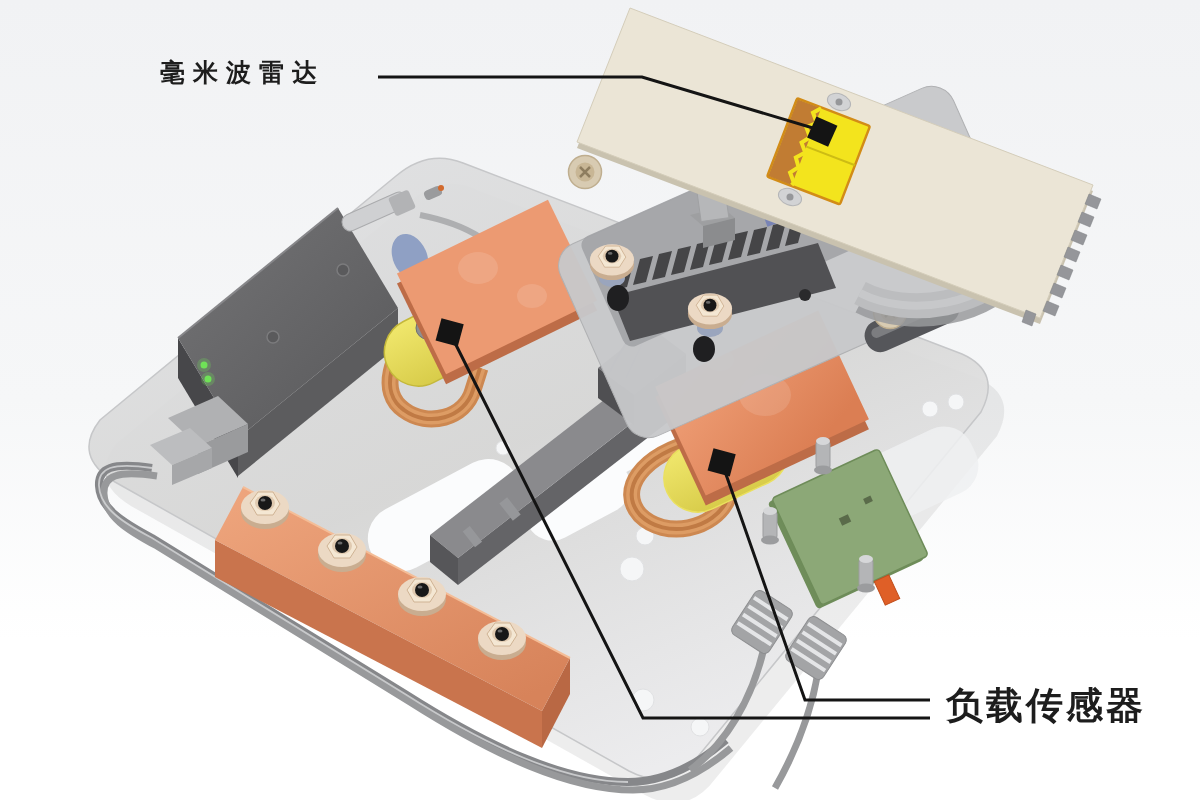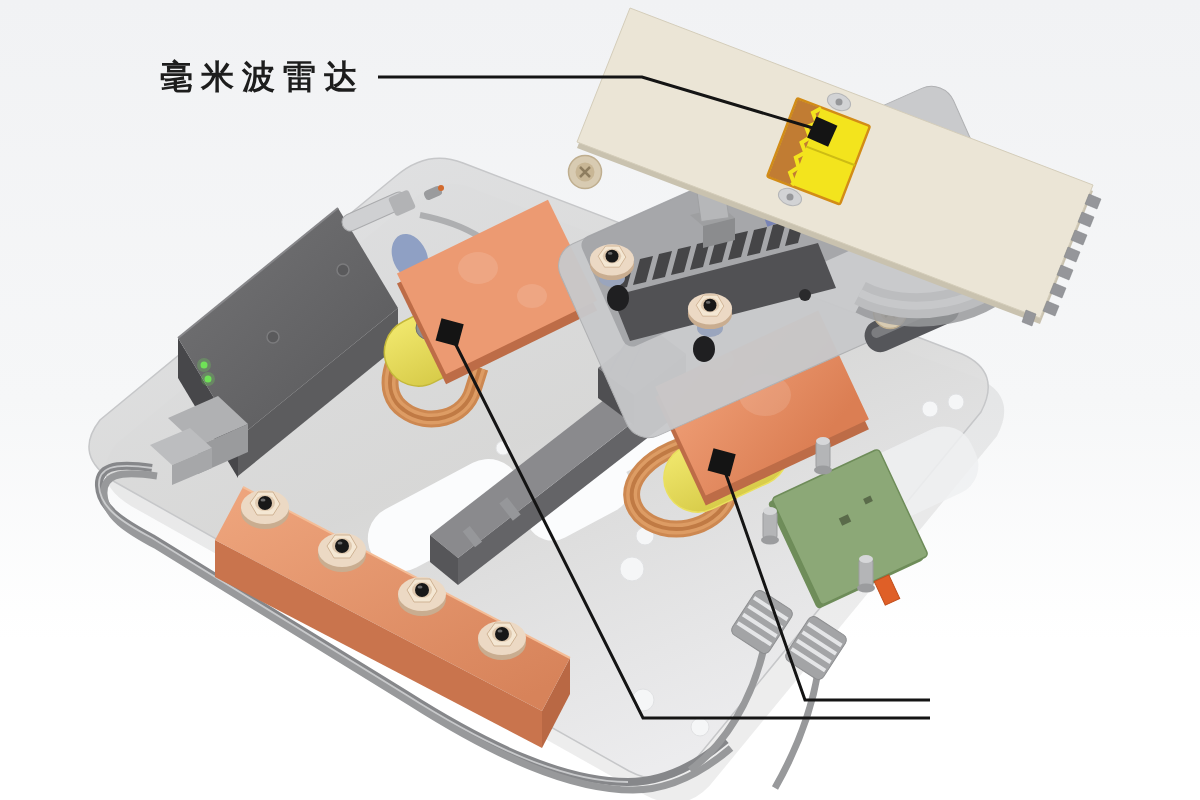--- a/index.html
+++ b/index.html
@@ -1,20 +1,20 @@
 <!DOCTYPE html>
 <html><head>
 <meta charset="utf-8">
 <style>
   html,body{margin:0;padding:0;background:#fff;}
   .stage{position:relative;width:1200px;height:800px;overflow:hidden;
          font-family:"DejaVu Sans","Liberation Sans",sans-serif;}
   .stage svg{position:absolute;left:0;top:0;}
   .callout-label{position:absolute;font-weight:700;color:#1d1d1d;line-height:1;white-space:nowrap;}
-  .label-radar{left:160px;top:60px;font-size:33px;letter-spacing:8px;}
+  .label-radar{left:160px;top:60px;font-size:25px;letter-spacing:8px;}
   .label-load{left:946px;top:687px;font-size:37px;letter-spacing:3px;}
 </style>
 </head>
 <body>
 
 <div class="stage">
 <svg width="1200" height="800" viewBox="0 0 1200 800">
   <defs>
     <linearGradient id="bgGrad" x1="0" y1="0" x2="0" y2="1">
       <stop offset="0" stop-color="#f1f2f4"></stop>
@@ -305,13 +305,14 @@
     <polyline points="722,463 805,700 930,700"></polyline>
   </g>
   <g fill="#141414">
     <rect x="811" y="120" width="23" height="23" transform="rotate(24 822 131)" fill="#141414"></rect>
     <rect x="438" y="321" width="23" height="23" transform="rotate(15 450 333)"></rect>
     <rect x="710" y="451" width="23" height="23" transform="rotate(15 722 463)"></rect>
   </g>
 </svg>
 
   <div class="callout-label label-radar">毫米波雷达</div>
+  <div class="callout-label label-load">负载传感器</div>
 </div>
 
 </body></html>

